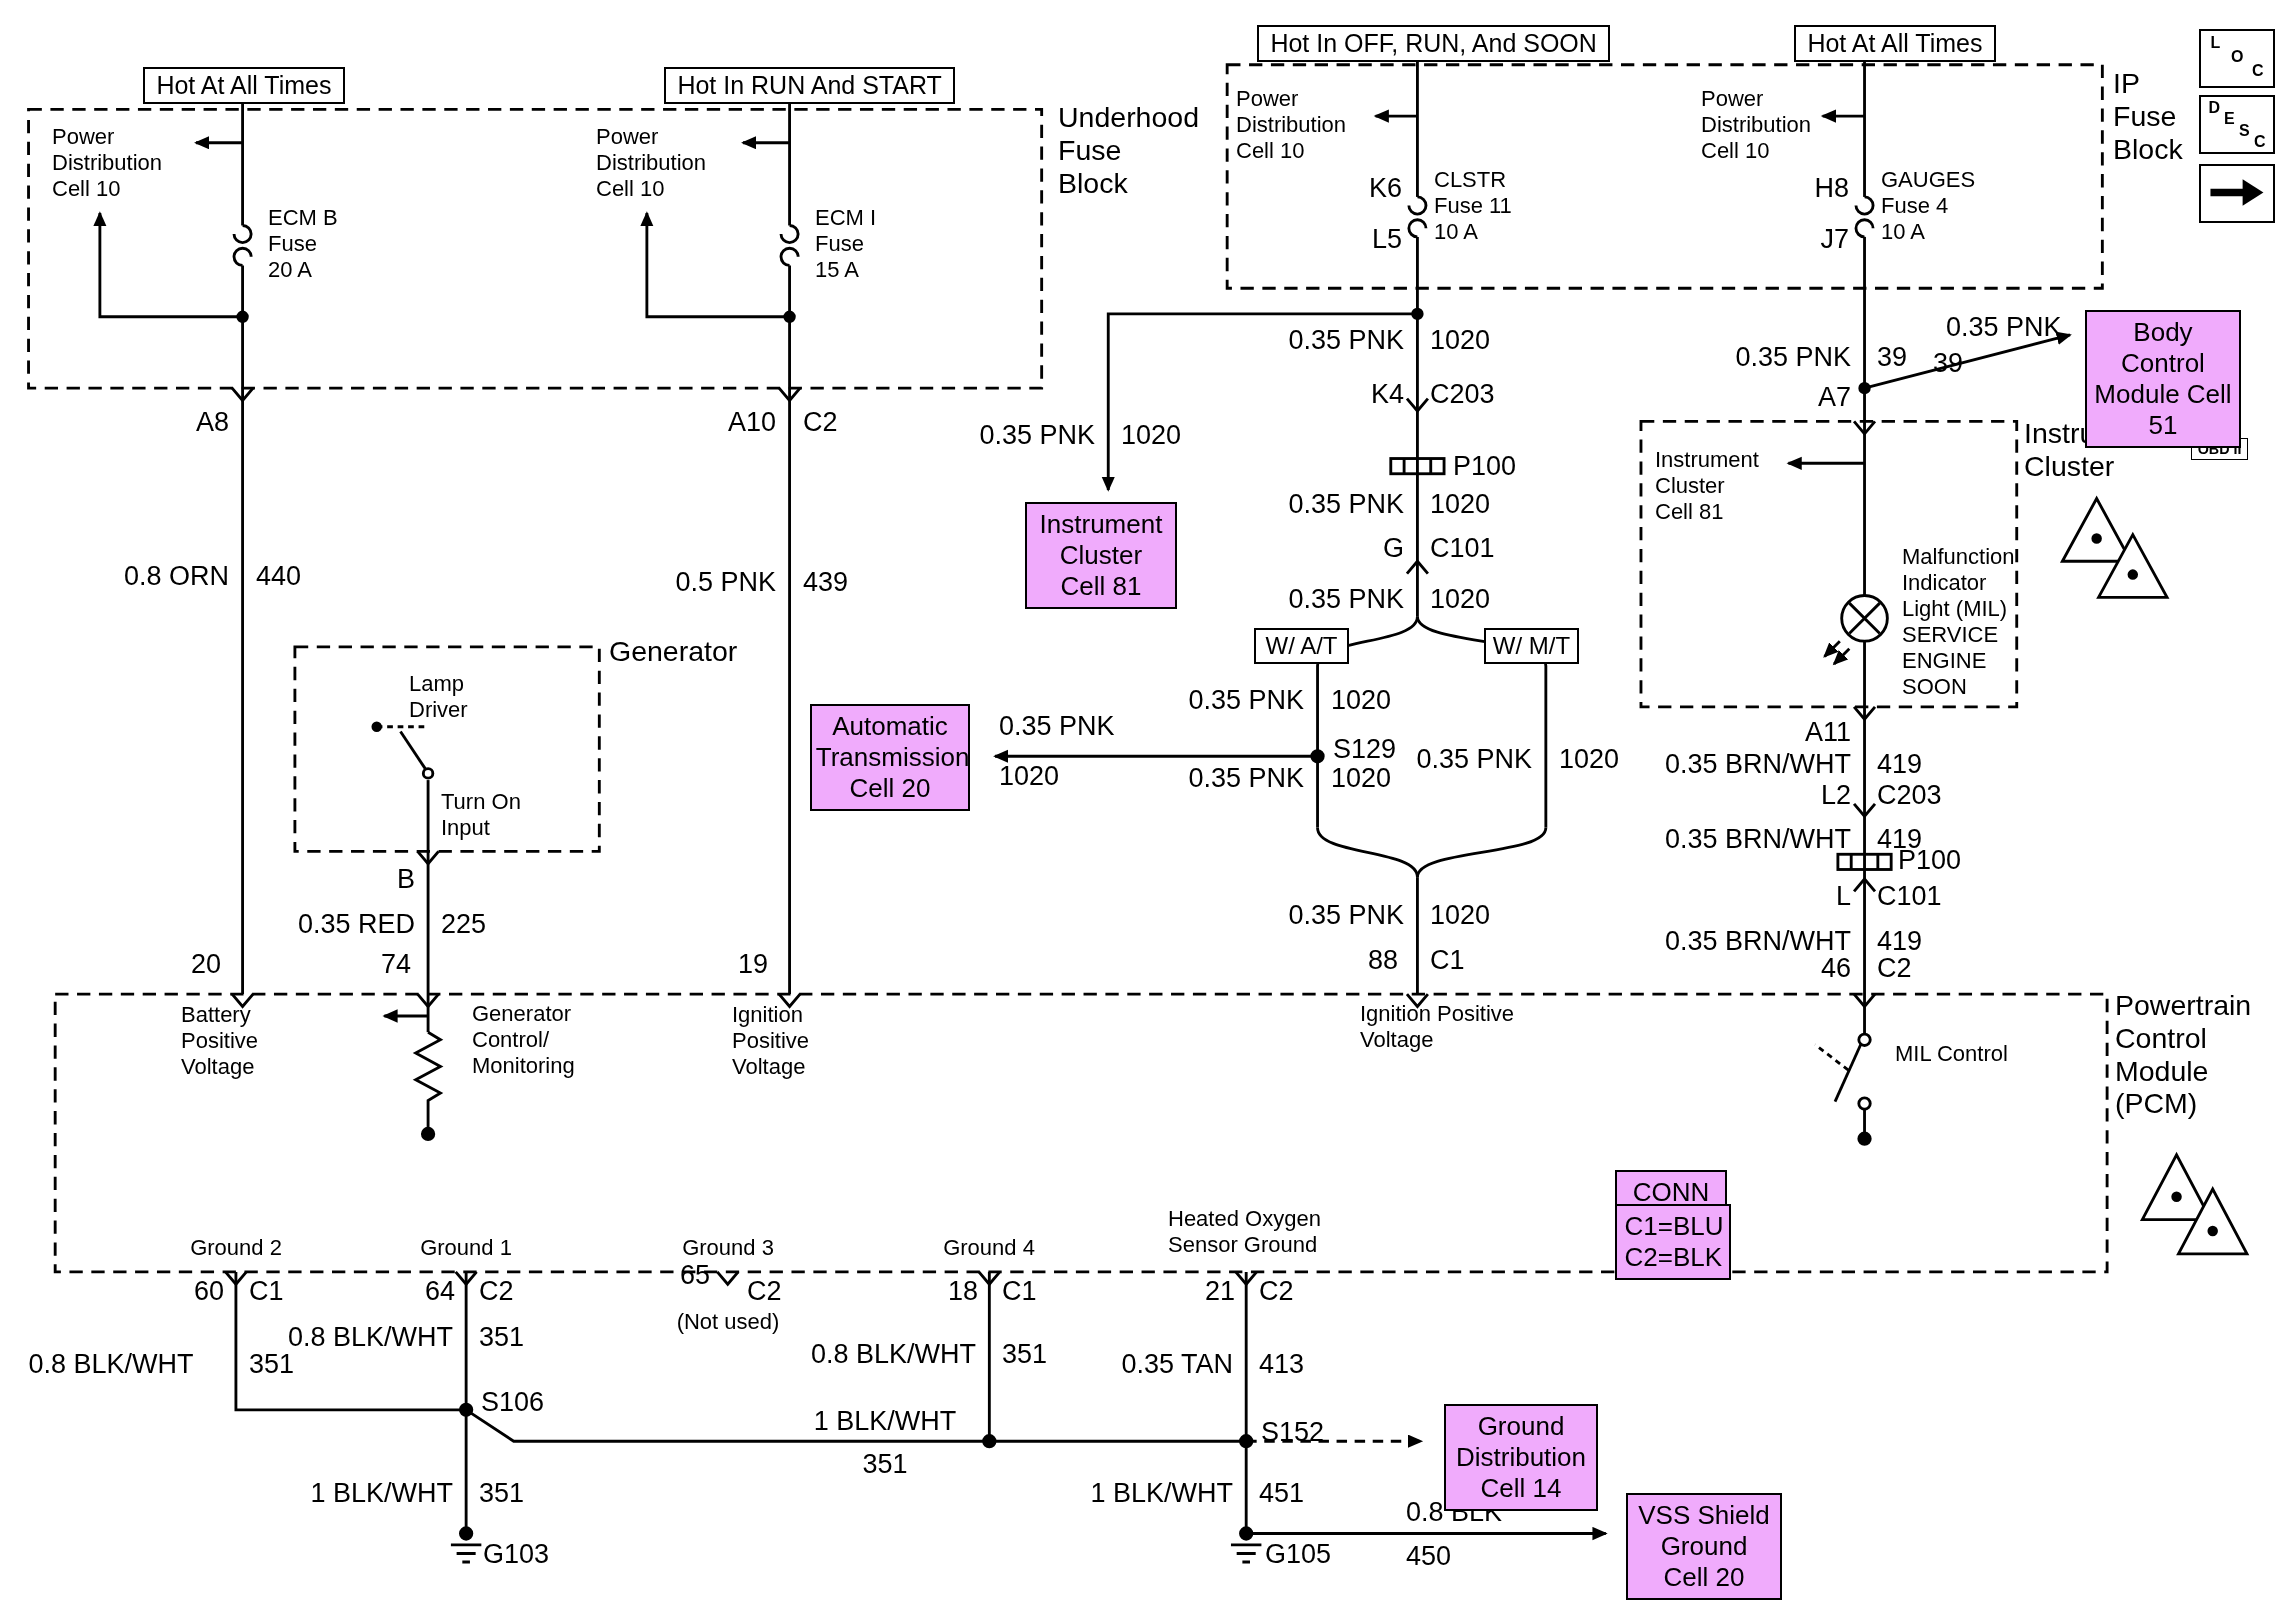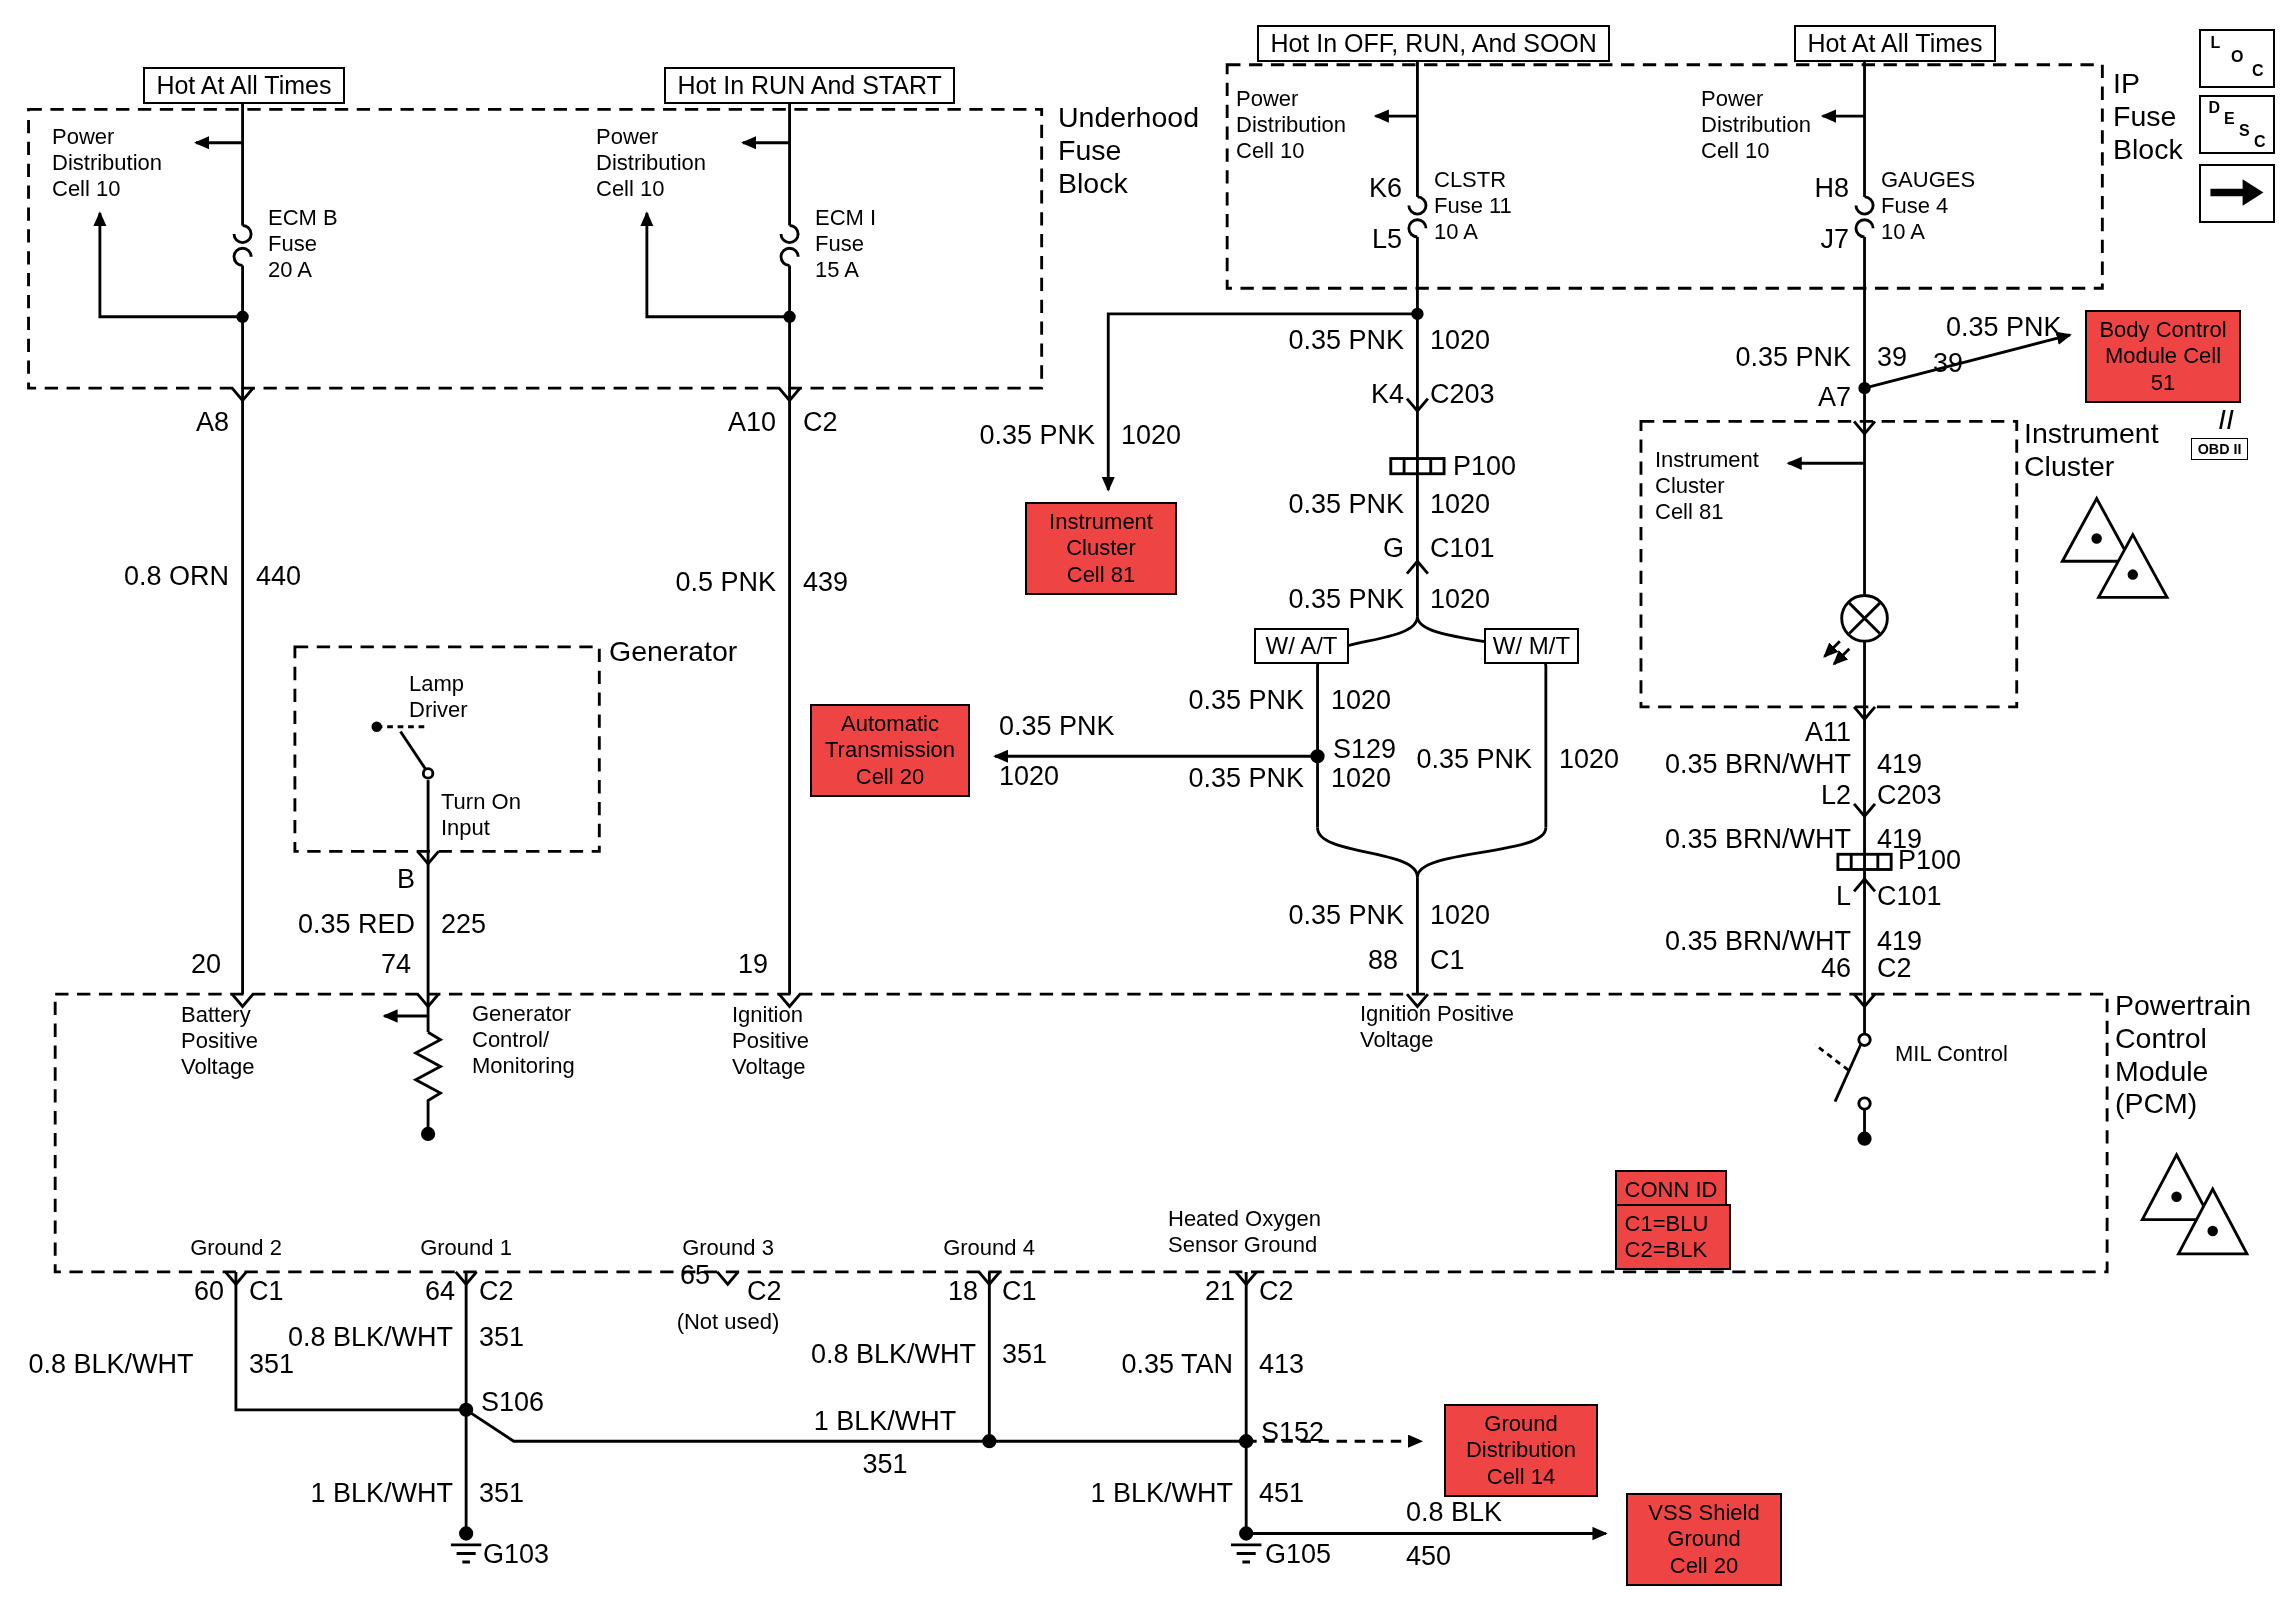--- a/index.html
+++ b/index.html
@@ -7,21 +7,21 @@
   #page{position:relative;width:2285px;height:1602px;background:#fff;color:#000;
         font-family:"Liberation Sans",sans-serif;overflow:hidden}
   svg.wires{position:absolute;left:0;top:0}
   .t{position:absolute;white-space:pre-line;font-size:22px;line-height:1.18}
   .big{font-size:27px;line-height:1.12}
   .title{font-size:28.5px;line-height:1.15}
   .ra{transform:translateX(-100%)}
   .ca{transform:translateX(-50%)}
   .tag{position:absolute;border:2.9px solid #000;background:#fff;font-size:25px;
        padding:1.9px 11.4px;white-space:nowrap}
-  .refbox{position:absolute;border:2.9px solid #000;background:#ef4444;font-size:22px;
+  .refbox{position:absolute;border:2.9px solid #000;background:#f0abfc;font-size:26px;
           line-height:1.2;text-align:center;white-space:pre-line;padding:4.8px 3.8px}
   .vbox{position:absolute;border:2.9px solid #000;background:#fff;font-size:24px;
         text-align:center;padding:1.9px 0;white-space:nowrap}
   .navbox{position:absolute;width:76px;height:59px;border:2.9px solid #000;background:#fff}
   .navbox span{position:absolute;font-size:16px;font-weight:700}
   .obdbox{position:absolute;border:1.9px solid #000;font-size:14.3px;font-weight:700;
           padding:1.9px 5.7px;background:#fff;white-space:nowrap}
   .roman{position:absolute;font-size:28.5px;font-weight:400;font-style:italic}
 </style>
 </head>
@@ -336,20 +336,26 @@
   <div class="refbox" style="left:1626px;top:1493px;width:156px">VSS Shield
 Ground
 Cell 20</div>
   <div class="refbox" style="left:1615px;top:1170px;width:112px">CONN ID</div>
   <div class="refbox" style="left:1615px;top:1204px;width:116px;text-align:left;padding-left:7.6px">C1=BLU
 C2=BLK</div>
 
   <div class="t" style="left:1655px;top:447px">Instrument
 Cluster
 Cell 81</div>
+  <div class="t" style="left:1902px;top:544px">Malfunction
+Indicator
+Light (MIL)
+SERVICE
+ENGINE
+SOON</div>
 
   <div class="t" style="left:409px;top:671px">Lamp
 Driver</div>
   <div class="t" style="left:441px;top:789px">Turn On
 Input</div>
 
   <div class="t" style="left:181px;top:1002px">Battery
 Positive
 Voltage</div>
   <div class="t" style="left:472px;top:1001px">Generator

